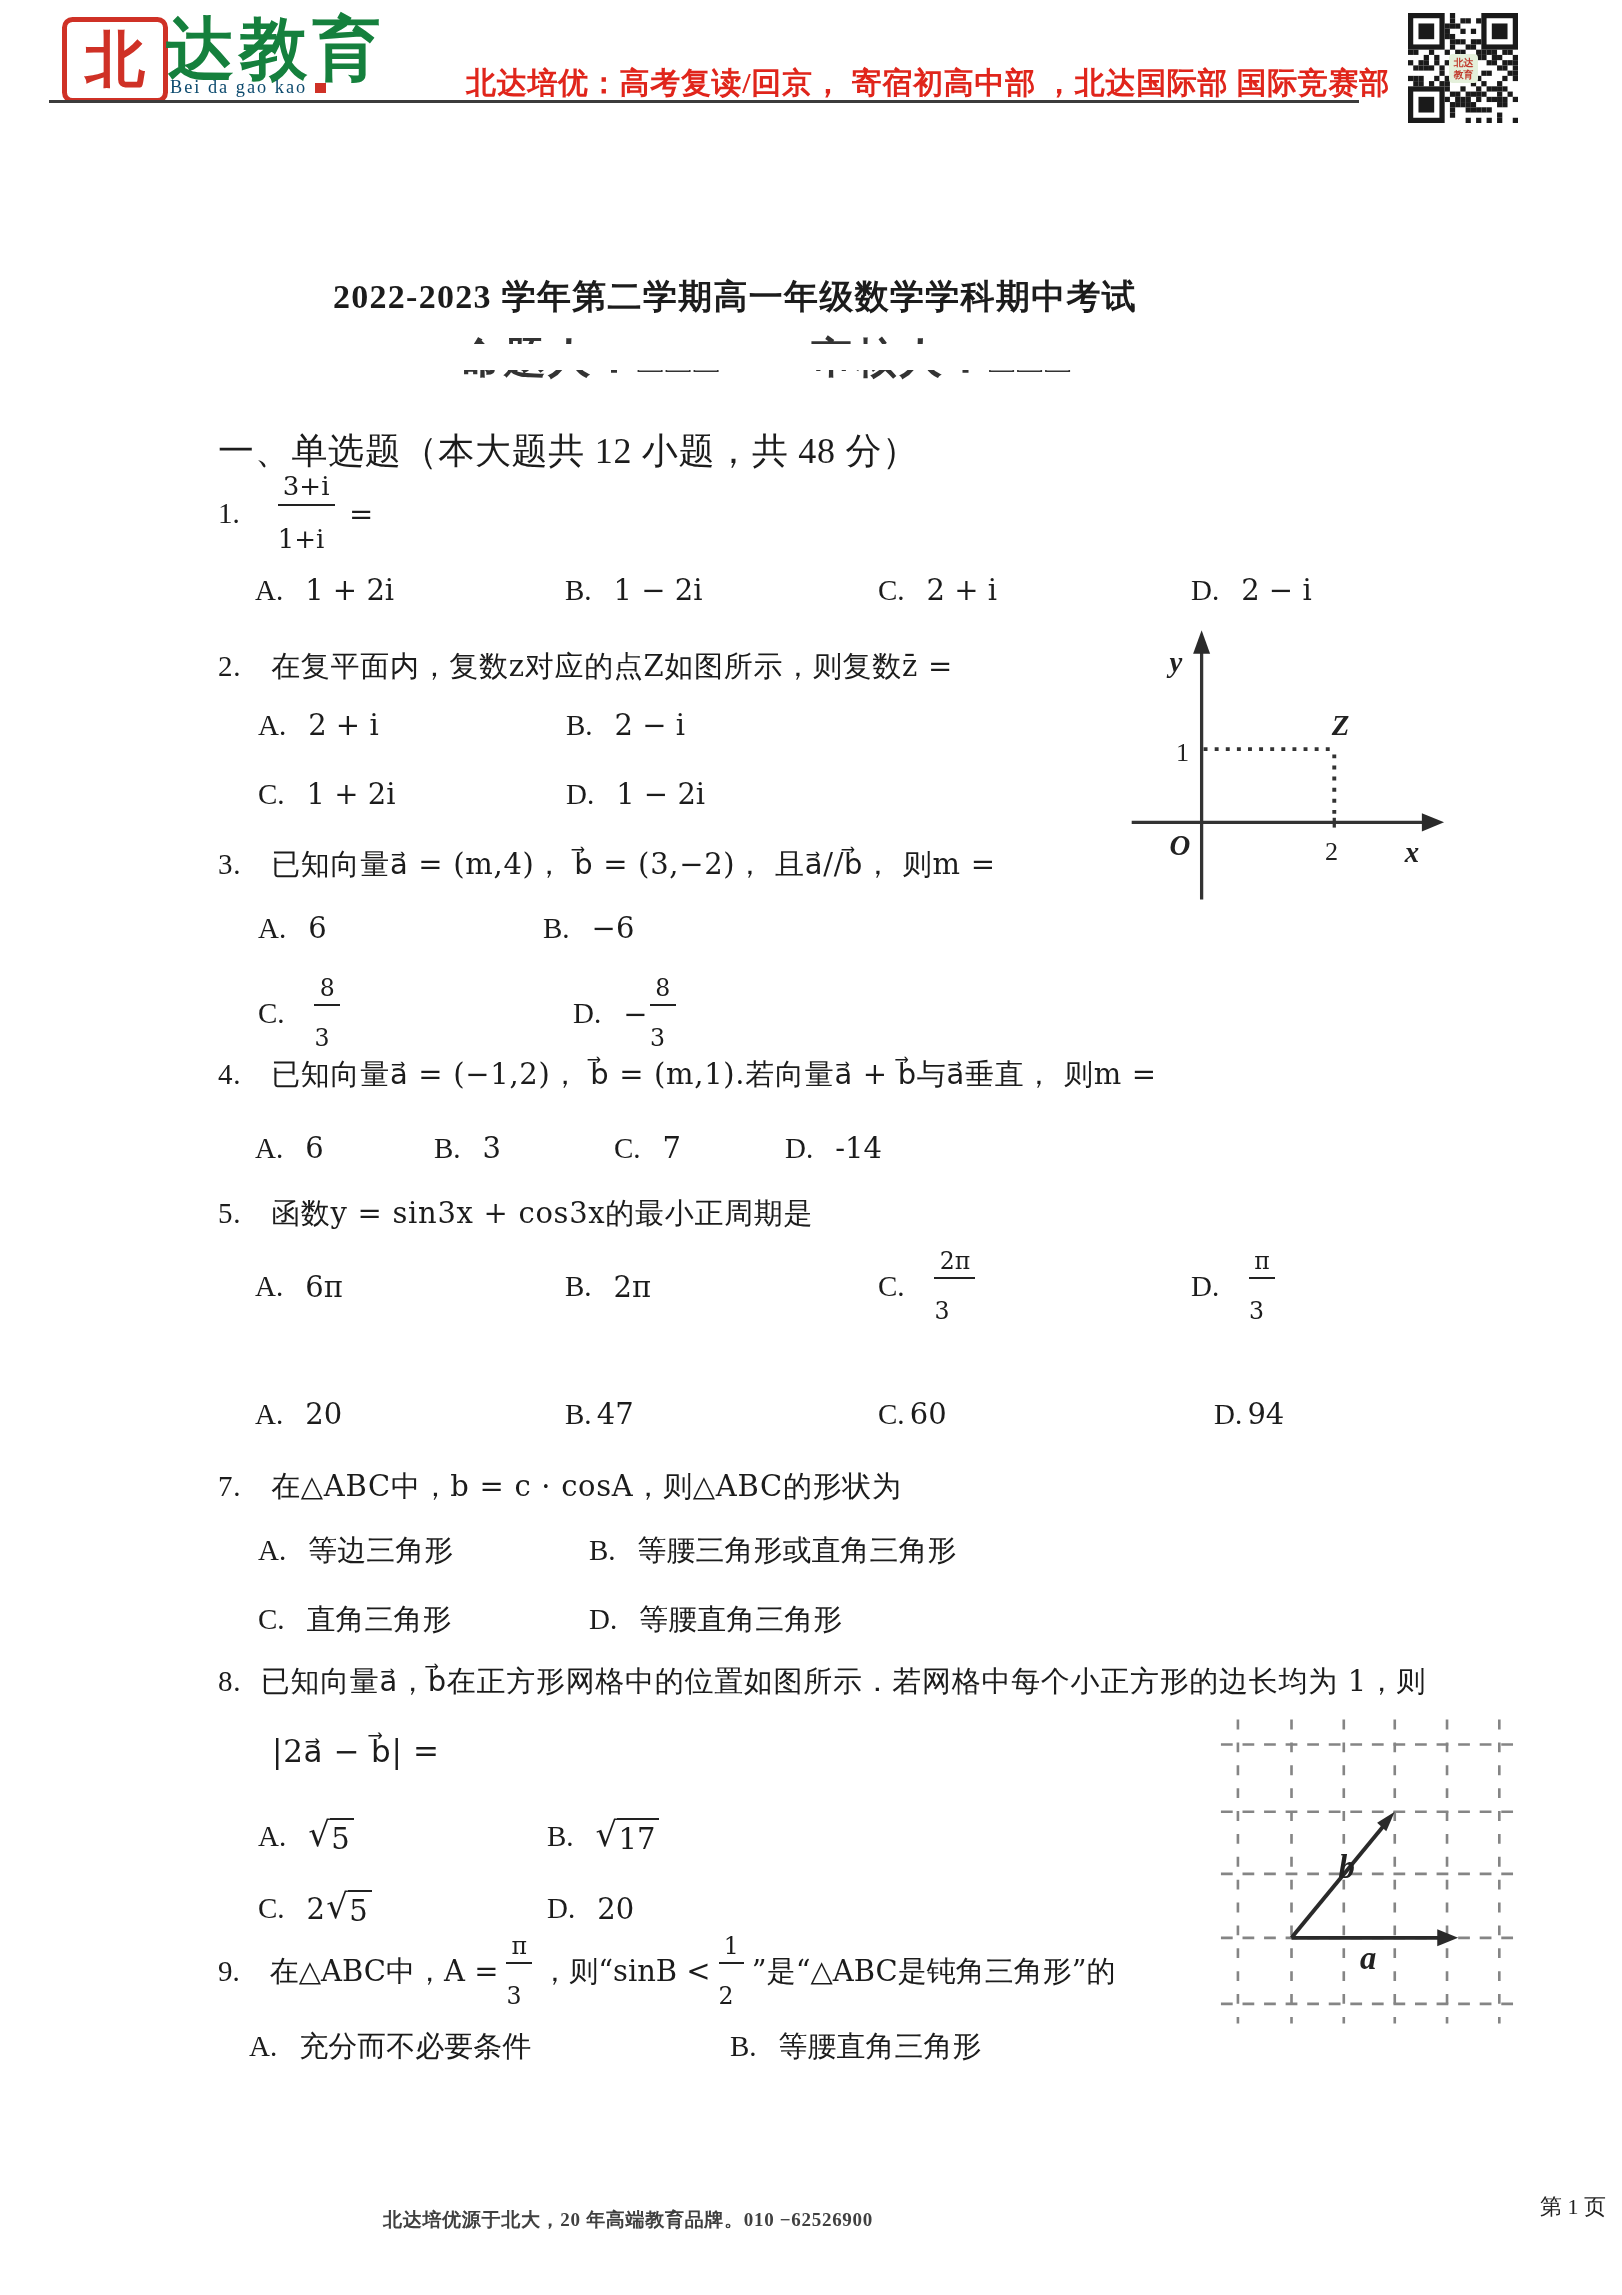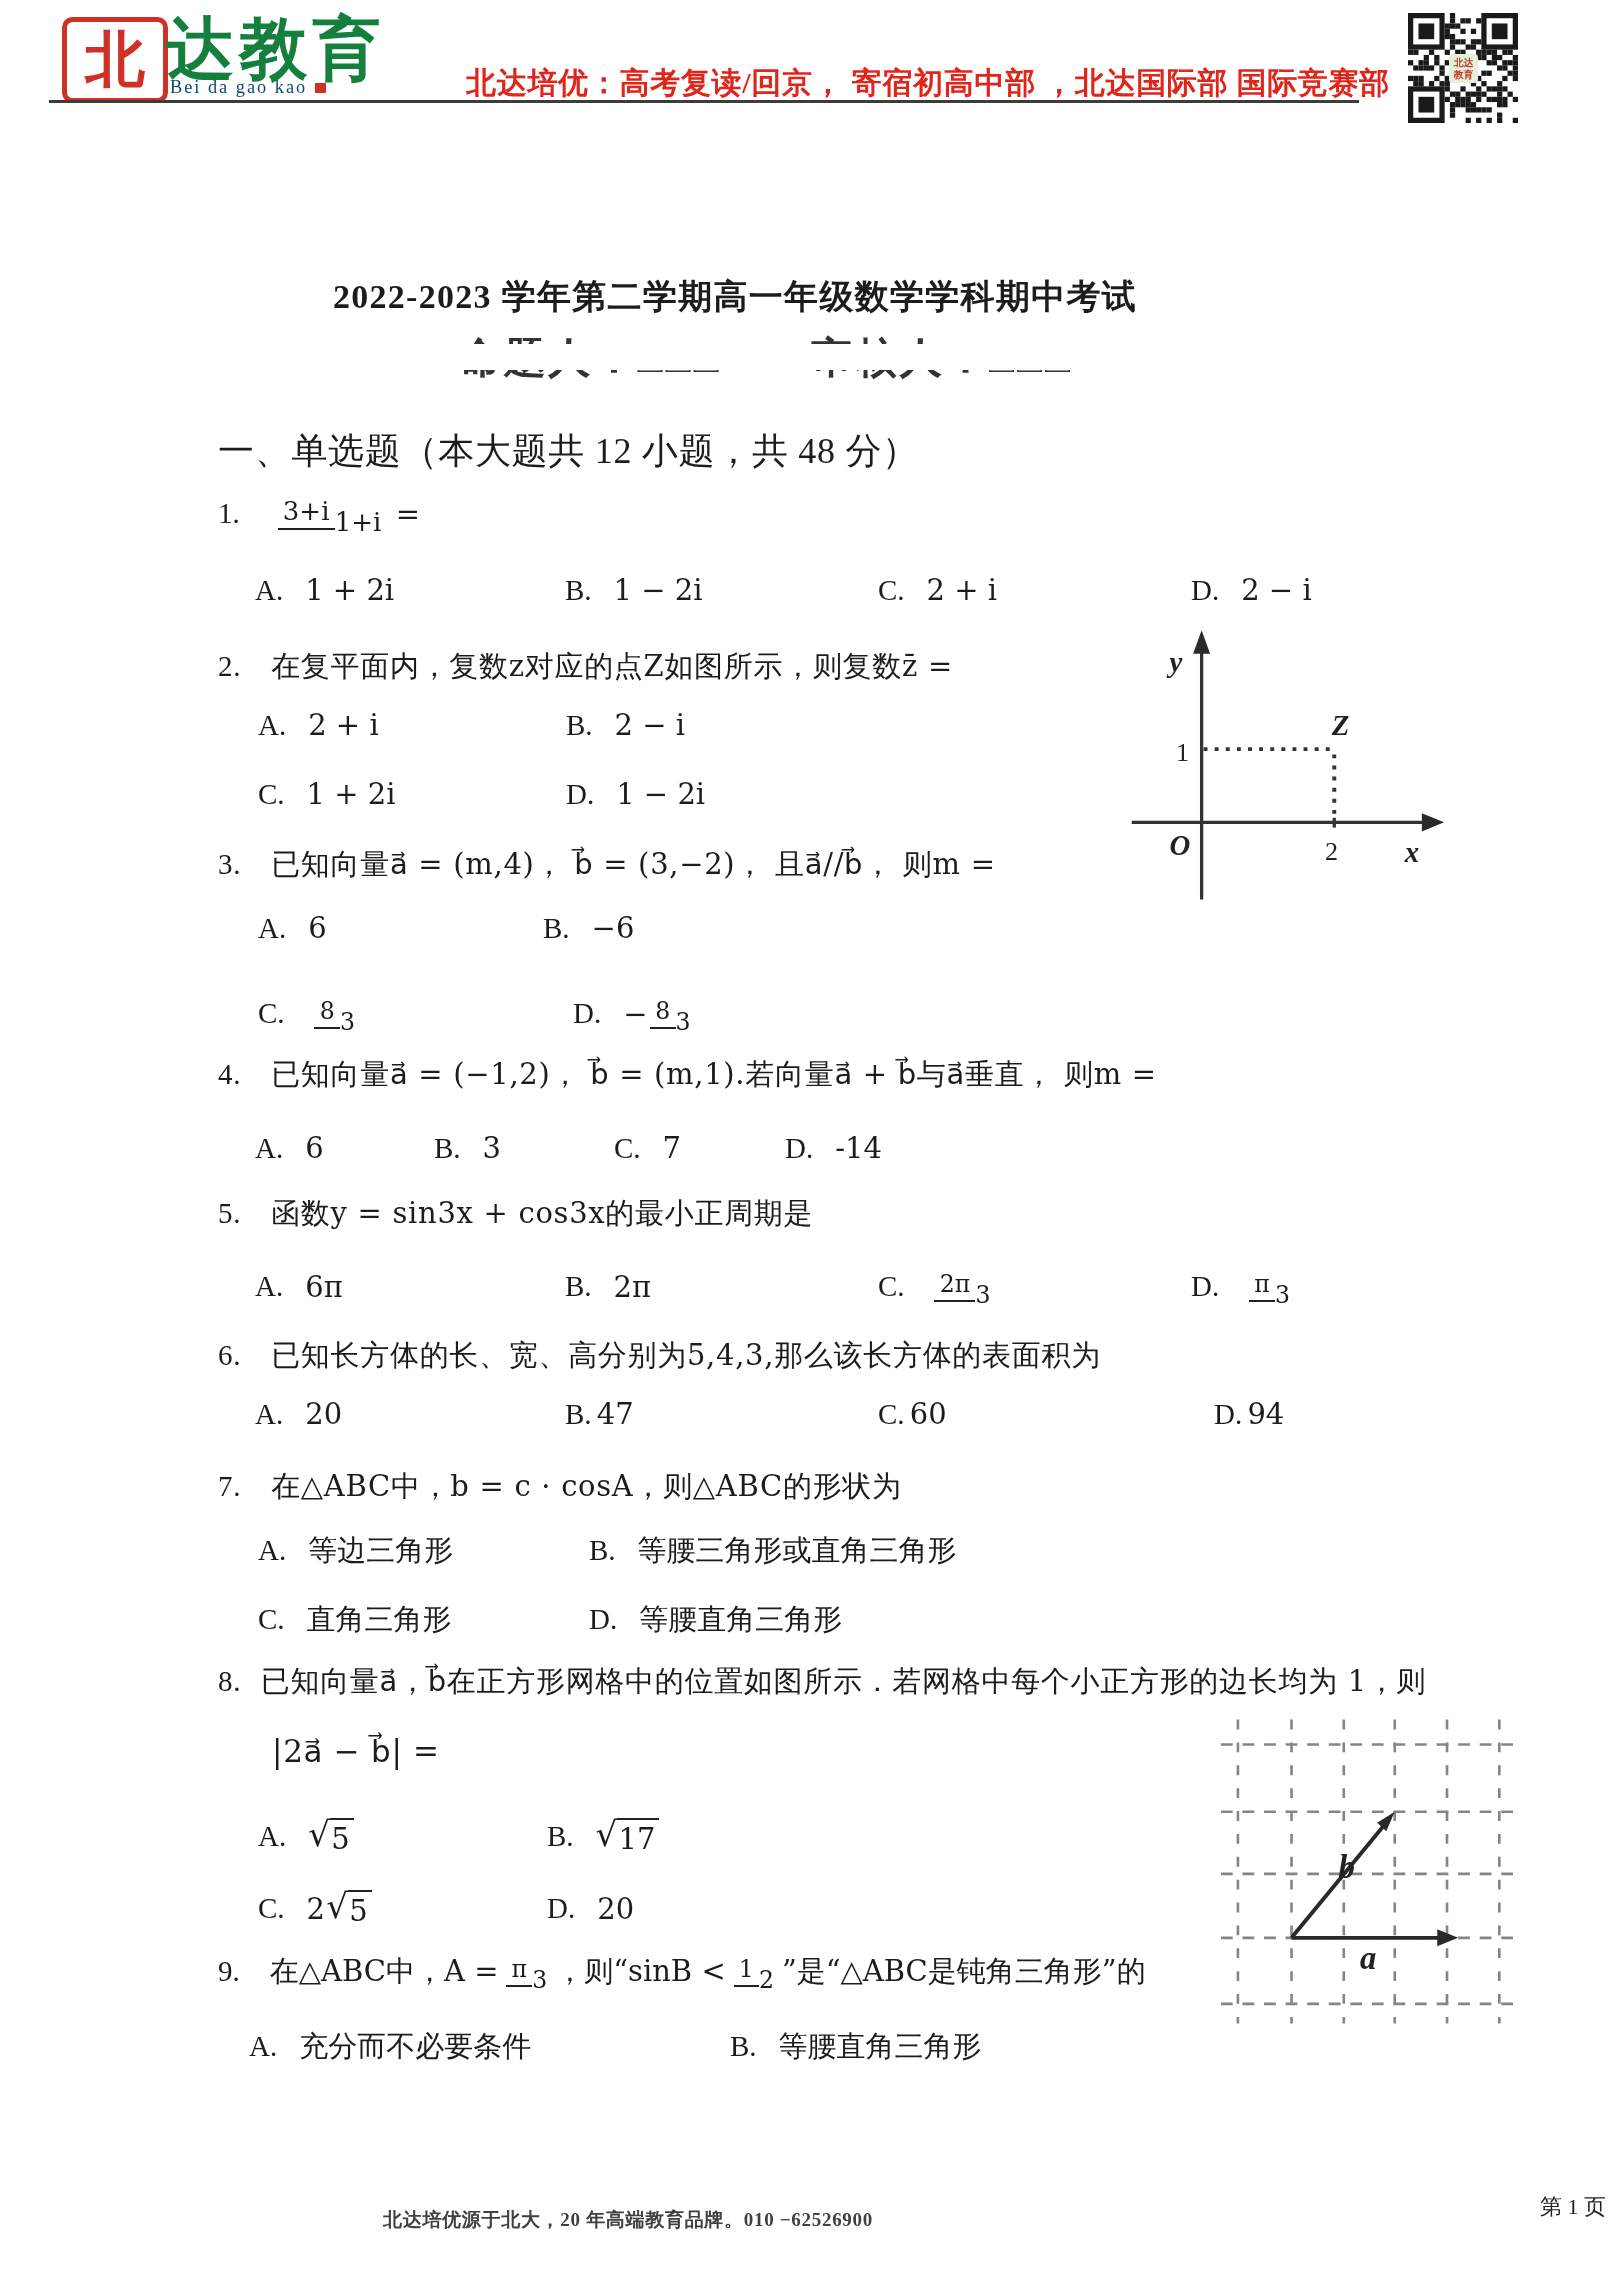--- a/index.html
+++ b/index.html
@@ -33,21 +33,21 @@
   .mask-bar{position:absolute;left:0;top:23px;width:100%;height:26px;background:#fff;}
 
   
   .line{position:absolute;font-size:29px;white-space:nowrap;letter-spacing:0.7px;}
   .sec{font-size:36px;text-align:right;}
   .qno{margin-right:30px;}
   .opt{position:absolute;font-size:29px;white-space:nowrap;}
   .ol{margin-right:22px;}
   .ol-tight{margin-right:5.2px;}
   .frow{position:absolute;display:flex;align-items:center;font-size:29px;white-space:nowrap;}
-  .frac{display:inline-flex;flex-direction:row;align-items:center;margin:0 7.9px;
+  .frac{display:inline-flex;flex-direction:column;margin:0 7.9px;
         font-size:23.6px;line-height:1.15;}
   .frac .fn{border-bottom:2px solid #222;padding:0 5.2px 2px;}
   .frac .fd{padding-top:19px;}
   .big .fn,.big .fd{font-size:26px;}
   .eq{margin-left:6.5px;}
   .sqrt{display:inline-flex;align-items:flex-start;}
   .rsign{font-size:34px;line-height:1;}
   .rad{border-top:2.6px solid #222;font-size:29px;padding:2px 3.9px 0 1.3px;margin-top:1.3px;}
   .pre{margin-right:1.3px;}
 
@@ -317,23 +317,20 @@
       </span>
   </div>
   <div class="frow" style="left:1191px;top:1247px;height:79px">
     <span class="ol">D.</span>
     <span class="frac">
         <span class="fn math">π</span>
         <span class="fd math">3</span>
       </span>
   </div>
 
-  <div class="line" style="left:218px;top:1336px">
-    <span class="qno">6.</span><span class="math">已知长方体的长、宽、高分别为5,4,3,那么该长方体的表面积为</span>
-  </div>
   <div class="opt" style="left:255px;top:1397px"><span class="ol">A.</span><span class="math">20</span></div>
   <div class="opt" style="left:565px;top:1397px"><span class="ol ol-tight">B.</span><span class="math">47</span></div>
   <div class="opt" style="left:878px;top:1397px"><span class="ol ol-tight">C.</span><span class="math">60</span></div>
   <div class="opt" style="left:1214px;top:1397px"><span class="ol ol-tight">D.</span><span class="math">94</span></div>
 
   <div class="line" style="left:218px;top:1467px">
     <span class="qno">7.</span><span class="math">在△ABC中，b = c · cosA，则△ABC的形状为</span>
   </div>
   <div class="opt" style="left:258px;top:1531px"><span class="ol">A.</span><span>等边三角形</span></div>
   <div class="opt" style="left:589px;top:1531px"><span class="ol">B.</span><span>等腰三角形或直角三角形</span></div>

